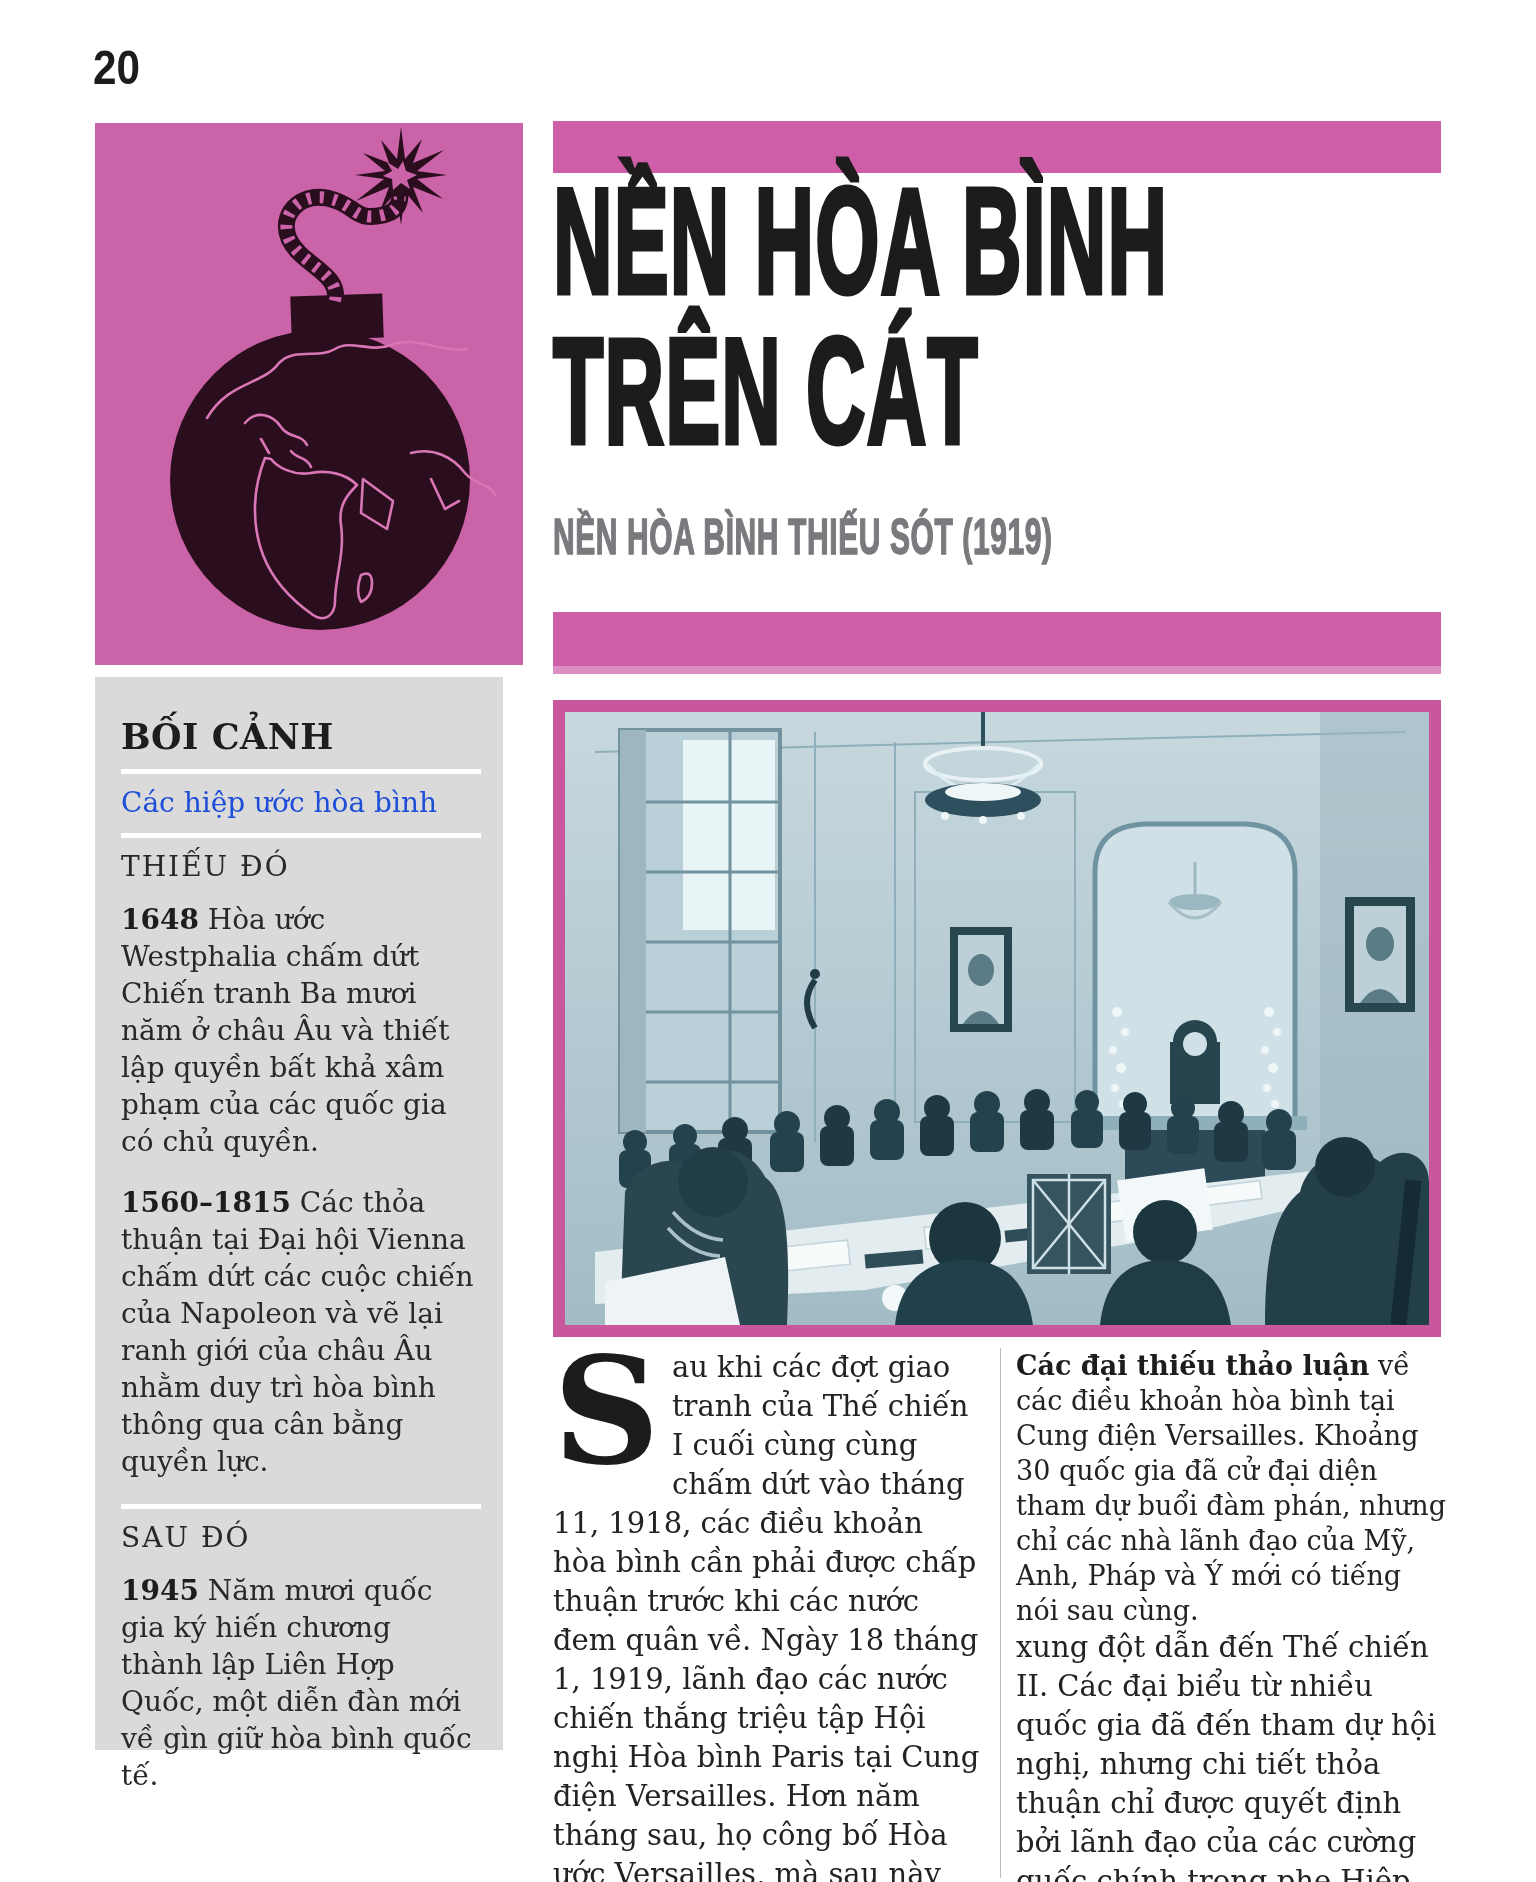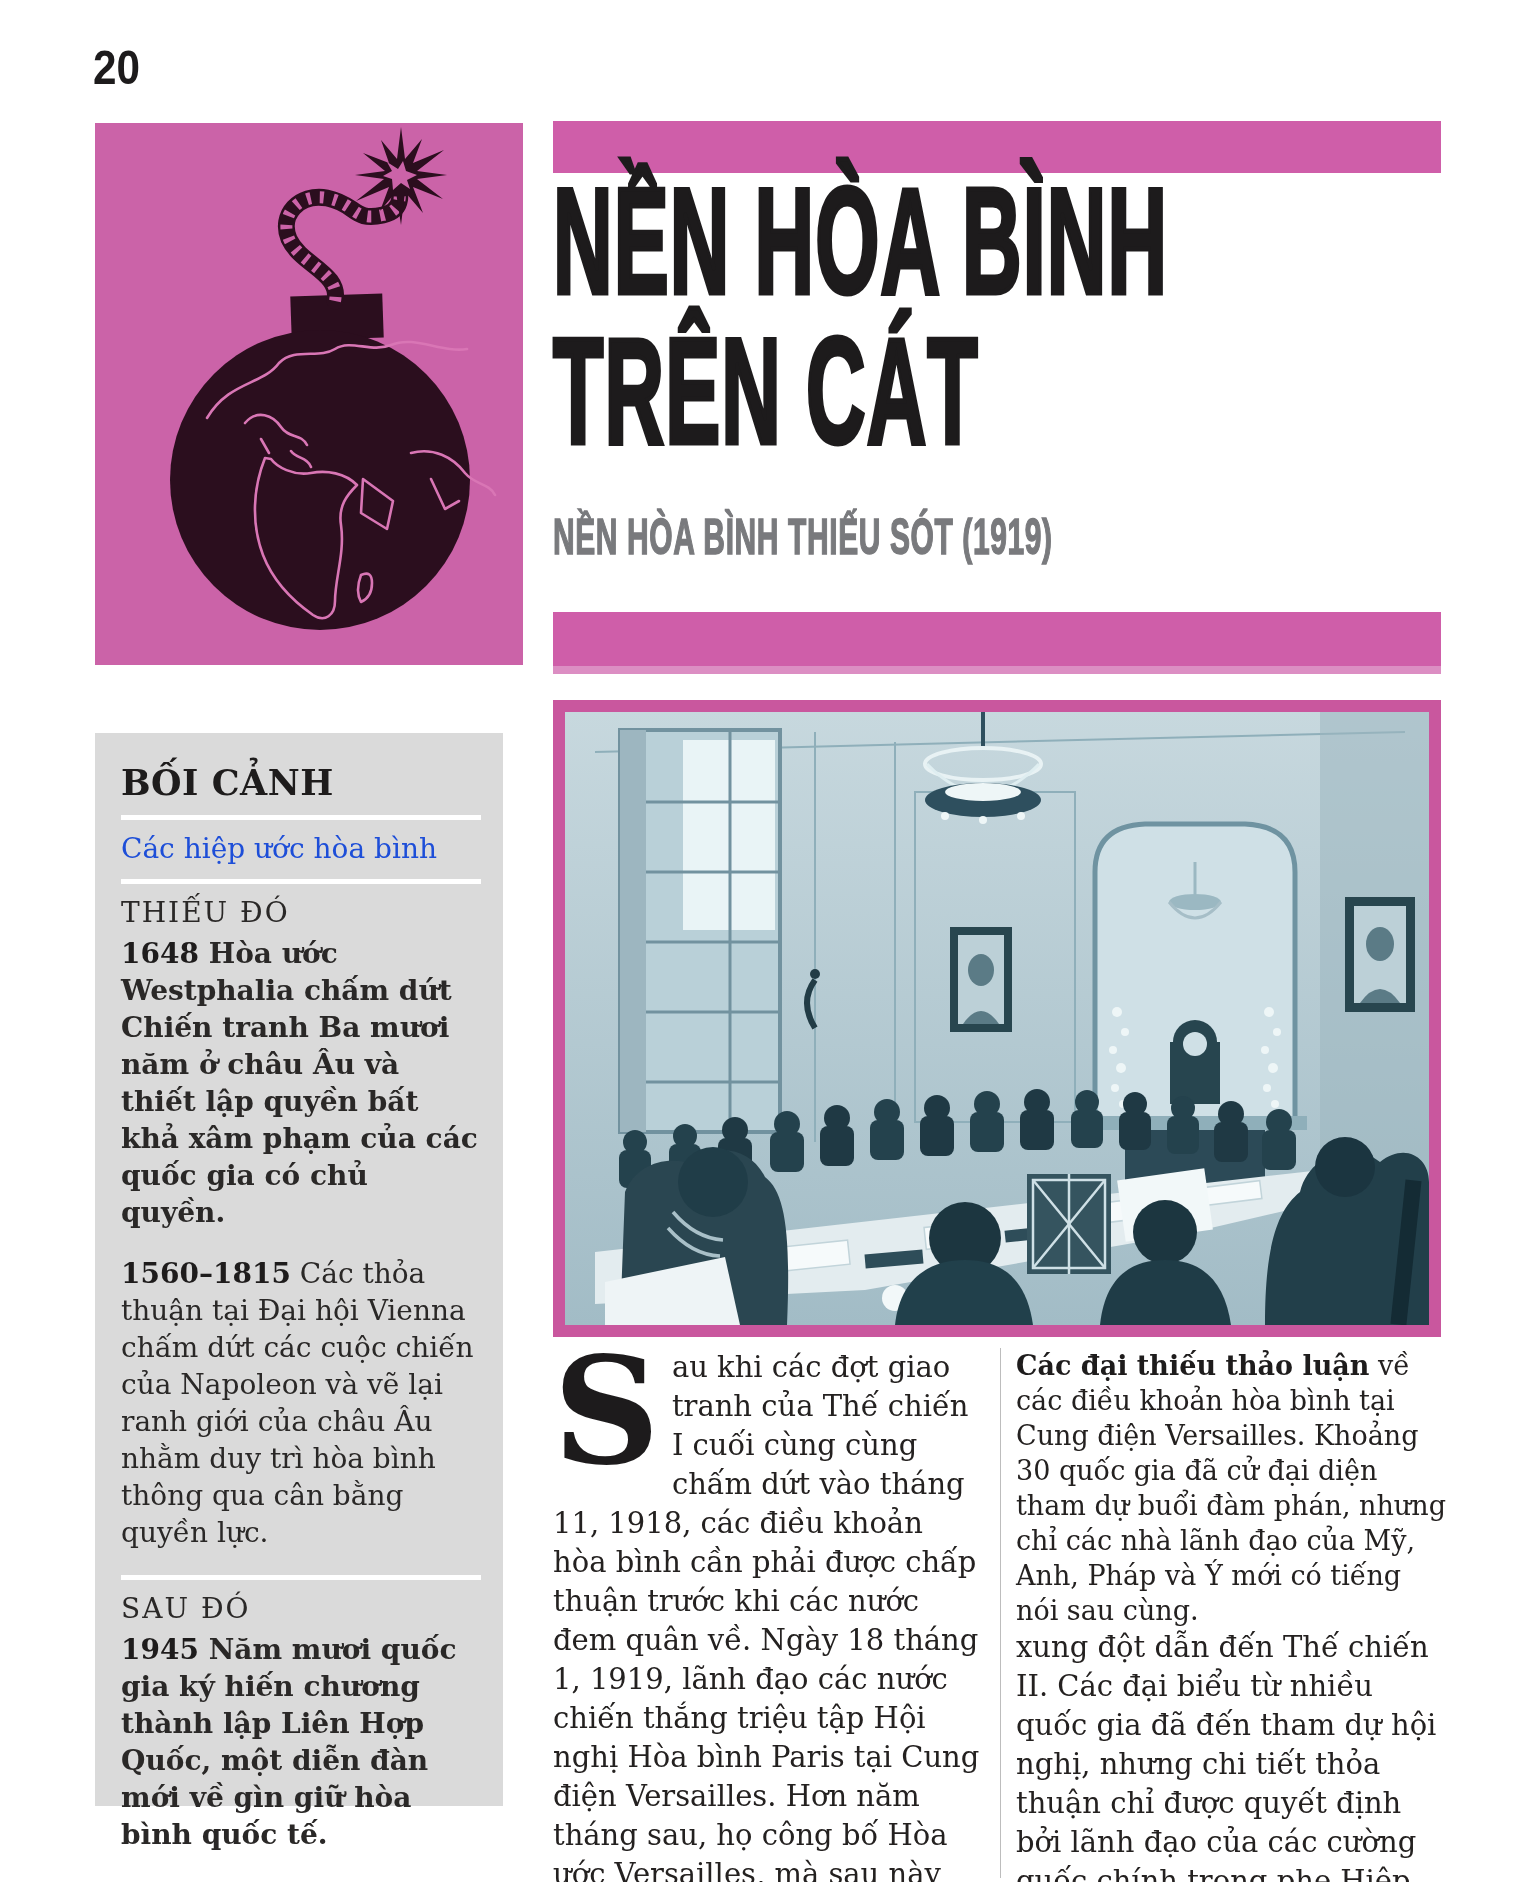--- a/index.html
+++ b/index.html
@@ -24,29 +24,29 @@
     font-family:"Liberation Sans","DejaVu Sans",sans-serif;font-weight:bold;color:#1d1b1c;}
   .title span{display:block;font-size:150px;line-height:150px;white-space:nowrap;
     transform:scaleX(.55);transform-origin:0 0;letter-spacing:2px;
     -webkit-text-stroke:5px #1d1b1c;}
   .subtitle{position:absolute;left:553px;top:512px;
     font-family:"Liberation Sans","DejaVu Sans",sans-serif;font-weight:bold;
     font-size:50px;line-height:50px;color:#797a7d;white-space:nowrap;
     transform:scaleX(.60);transform-origin:0 0;letter-spacing:1px;-webkit-text-stroke:1.5px #797a7d;}
 
   
-  .context{position:absolute;left:95px;top:733px;width:408px;height:1073px;background:#dadada;
-    box-sizing:border-box;padding:22px 22px 0 26px;font-size:28px;line-height:37px;}
+  .context{position:absolute;left:95px;top:677px;width:408px;height:1073px;background:#dadada;
+    box-sizing:border-box;padding:32px 22px 0 26px;font-size:28px;line-height:37px;}
   .context h2{margin:8px 0 0 0;font-size:35px;line-height:40px;letter-spacing:.5px;color:#1e1c1c;}
   .context .rule{height:5px;background:#ffffff;margin:12px 0 10px 0;}
   .context .label{letter-spacing:2px;font-size:28px;color:#2a2827;}
   .context .focus{font-weight:normal;color:#1d4ed8;}
   .context p{margin:0 0 24px 0;color:#2a2827;}
   .context p b{color:#1e1c1c;}
-  .context .label + p{margin-top:4px;font-weight:bold;}
+  .context .label + p{margin-top:16px;}
 
   
   .photo{position:absolute;left:553px;top:700px;width:888px;height:637px;margin:0;
     background:#c9579e;box-sizing:border-box;padding:12px;}
   .photo svg{display:block;width:864px;height:613px;background:#b5cad2;}
 
   
   .article{position:absolute;left:553px;top:1348px;width:893px;display:flex;}
   .article .col{width:430px;font-size:29px;line-height:39px;color:#242120;}
   .article .col1{width:432px;}

